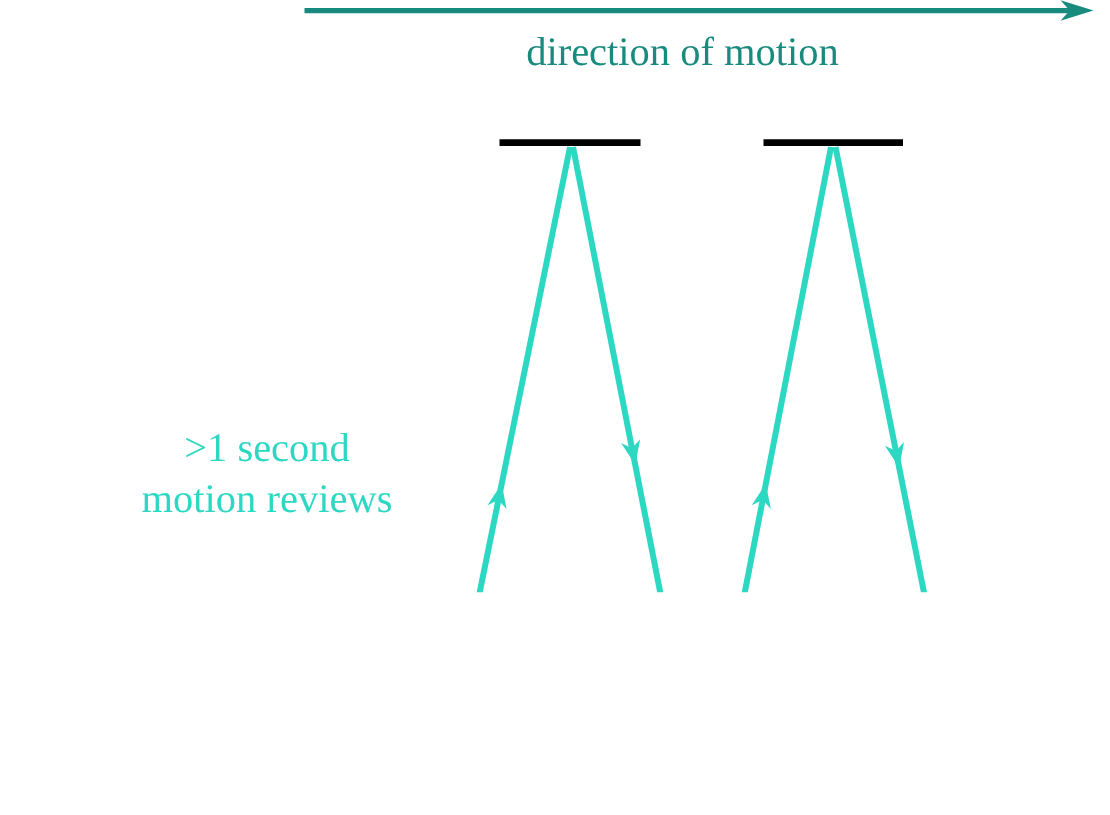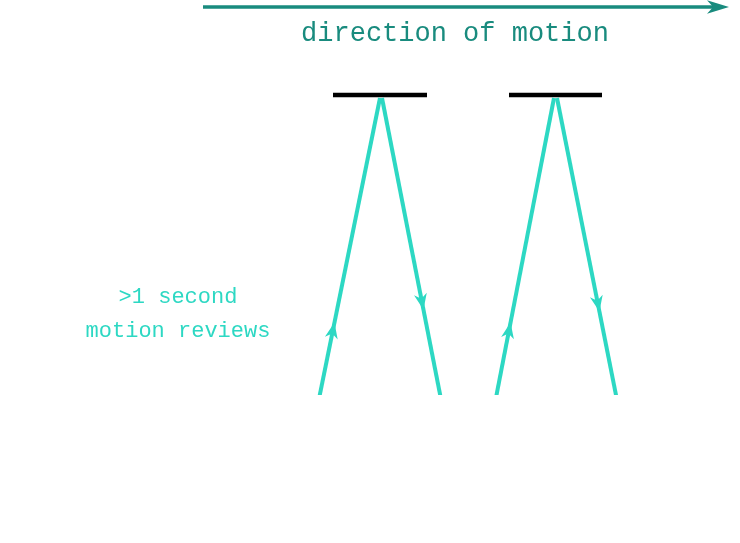--- a/index.html
+++ b/index.html
@@ -6,21 +6,21 @@
     margin: 0;
     padding: 0;
     background: #ffffff;
   }
   .canvas {
     position: relative;
     width: 740px;
     height: 395px;
     background: #ffffff;
     overflow: hidden;
-    font-family: Liberation Mono, monospace;
+    font-family: Liberation Serif, serif;
   }
   .canvas svg {
     position: absolute;
     left: 0;
     top: 0;
     width: 740px;
     height: 543px;
   }
   .dir-label {
     position: absolute;
@@ -28,21 +28,21 @@
     left: 455px;
     transform: translateX(-50%);
     font-size: 27px;
     white-space: nowrap;
   }
   .interval-label {
     position: absolute;
     top: 281px;
     left: 178px;
     transform: translateX(-50%);
-    font-size: 22px;
+    font-size: 27px;
     line-height: 34px;
     text-align: center;
     white-space: nowrap;
   }
 </style>
 </head>
 <body>
 
 <div class="canvas" style="background: rgb(255, 255, 255);">
   <svg id="diagram-svg" xmlns="http://www.w3.org/2000/svg" viewBox="0 0 740 543">

